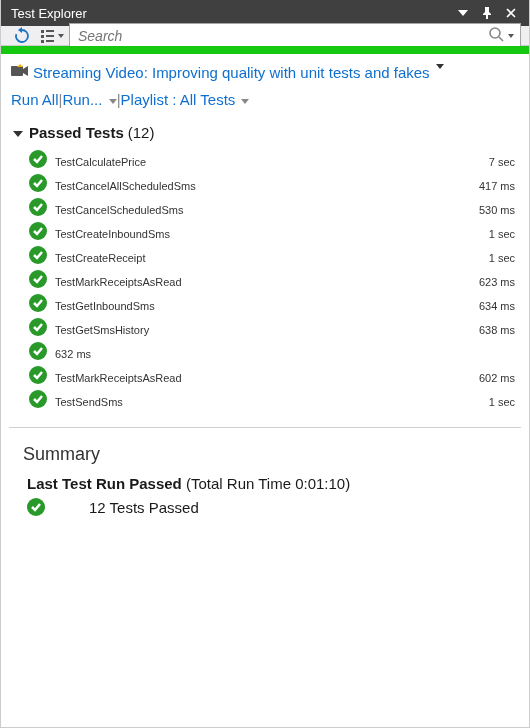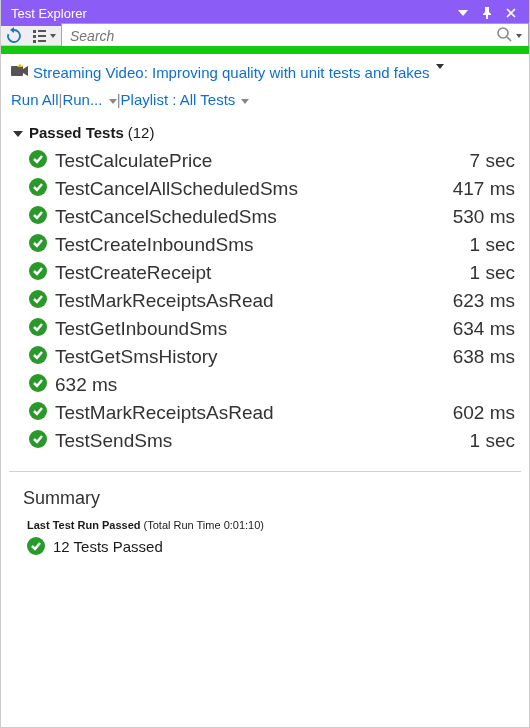--- a/index.html
+++ b/index.html
@@ -17,42 +17,42 @@
     flex-direction: column;
     height: 100%;
     border: 1px solid #ccc;
     border-top: none;
   }
   
   .titlebar {
     display: flex;
     align-items: center;
     height: 26px;
-    background: #8b5cf6;
+    background: #404040;
     color: #fff;
     padding: 0 6px 0 10px;
   }
   .titlebar .title {
     flex: 1;
     font-size: 13px;
   }
   .titlebar .sys-btn {
     width: 24px; height: 22px;
     display: flex; align-items: center; justify-content: center;
     cursor: pointer;
   }
   .titlebar svg { fill: #fff; }
   
   .toolbar {
     display: flex;
     align-items: center;
     height: 20px;
     background: #efeff2;
     border-bottom: 1px solid #ccc;
-    padding: 0 0;
+    padding: 0 8px;
     gap: 4px;
   }
   .tb-btn {
     width: 26px; height: 26px;
     display: inline-flex;
     align-items: center; justify-content: center;
     cursor: pointer;
   }
   .dd-caret {
     width: 0; height: 0;
@@ -138,23 +138,23 @@
   }
   .group-header .tw {
     margin-right: 6px;
   }
   .group-header .count {
     font-weight: normal;
     margin-left: 4px;
   }
   .test-row {
     display: flex;
-    align-items: flex-start;
+    align-items: flex-end;
     padding: 3px 0 3px 20px;
-    font-size: 19px;
+    font-size: 11px;
   }
   .pass-icon {
     width: 18px; height: 18px;
     border-radius: 50%;
     background: #299929;
     display: inline-flex;
     align-items: center; justify-content: center;
     margin-right: 8px;
     flex-shrink: 0;
   }
@@ -170,30 +170,31 @@
   .summary {
     padding: 8px 14px 20px 14px;
   }
   .summary h2 {
     font-size: 18px;
     font-weight: normal;
     margin: 8px 0 10px 0;
     color: #333;
   }
   .summary .line1 {
-    font-size: 11px;
+    font-size: 15px;
     margin-left: 4px;
   }
   .summary .line1 b { font-weight: bold; }
   .summary .line2 {
     display: flex;
     align-items: center;
     margin-top: 6px;
     margin-left: 4px;
     font-size: 15px;
+    gap: 36px;
   }
 </style>
 </head>
 <body>
 
 <div class="window">
 
   <div class="titlebar">
     <span class="title">Test Explorer</span>
     <div class="sys-btn">

